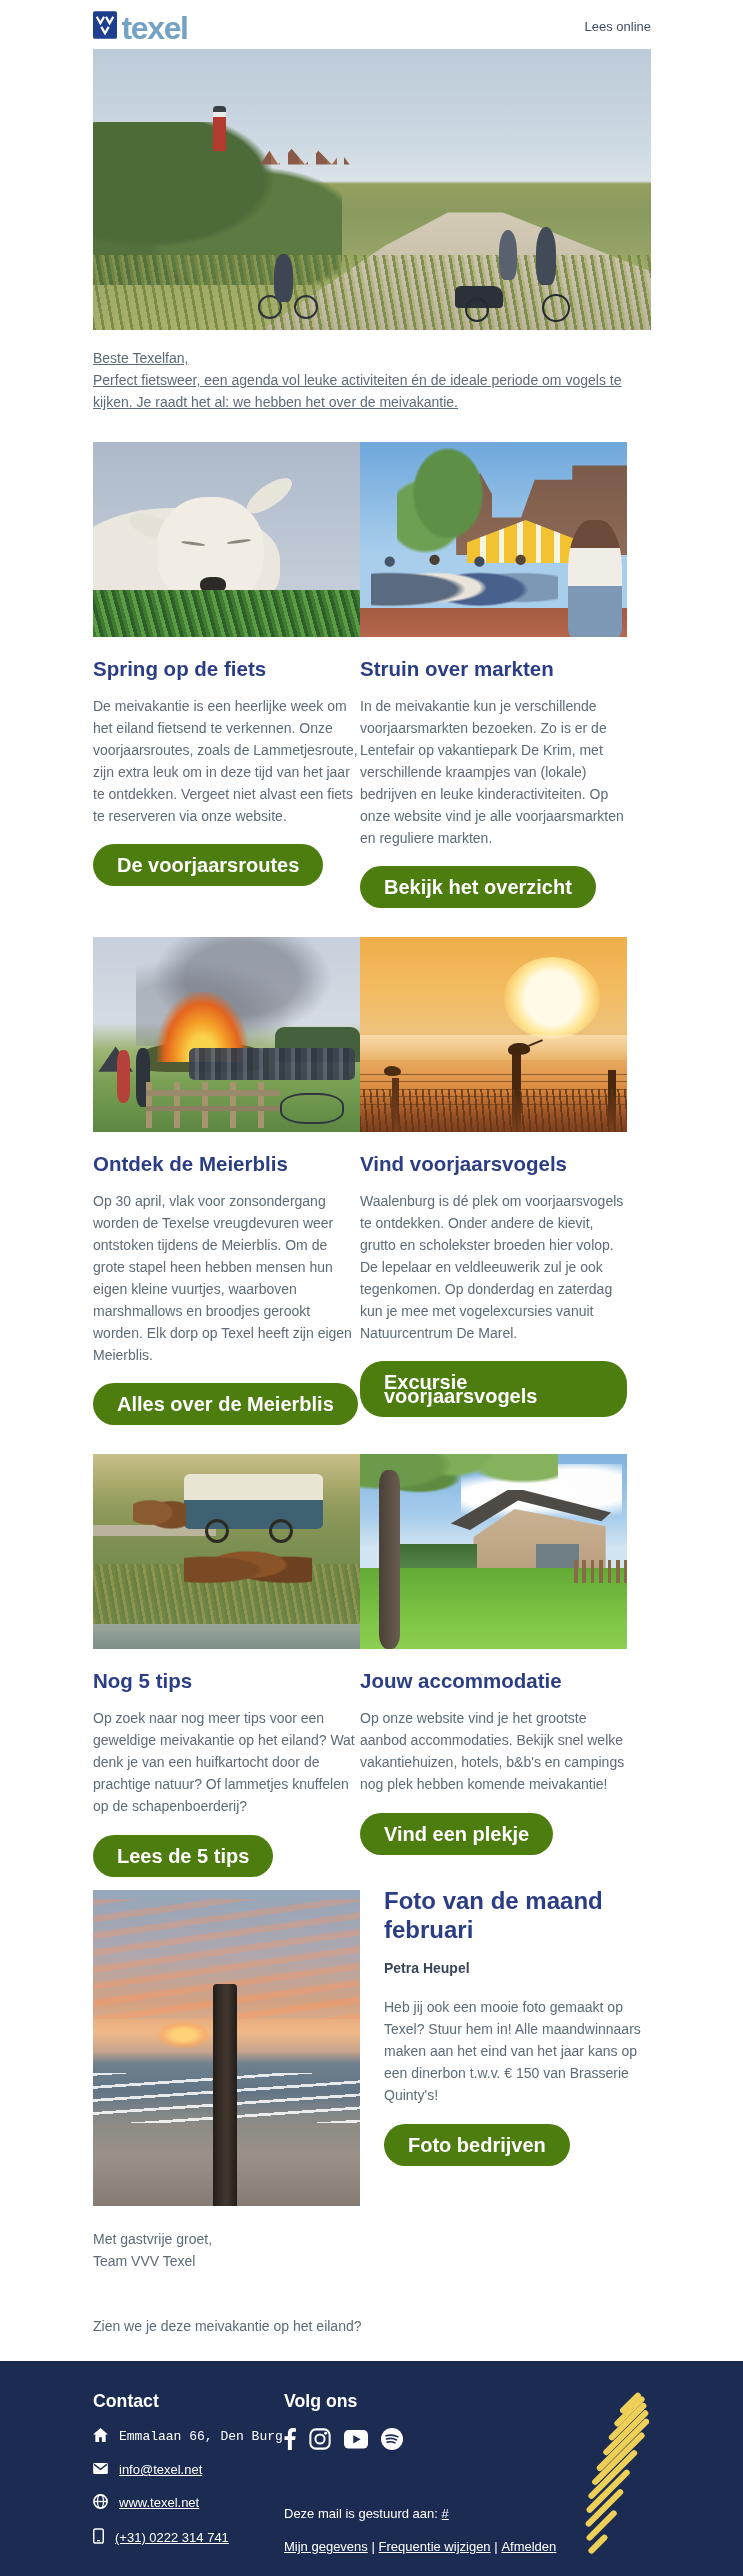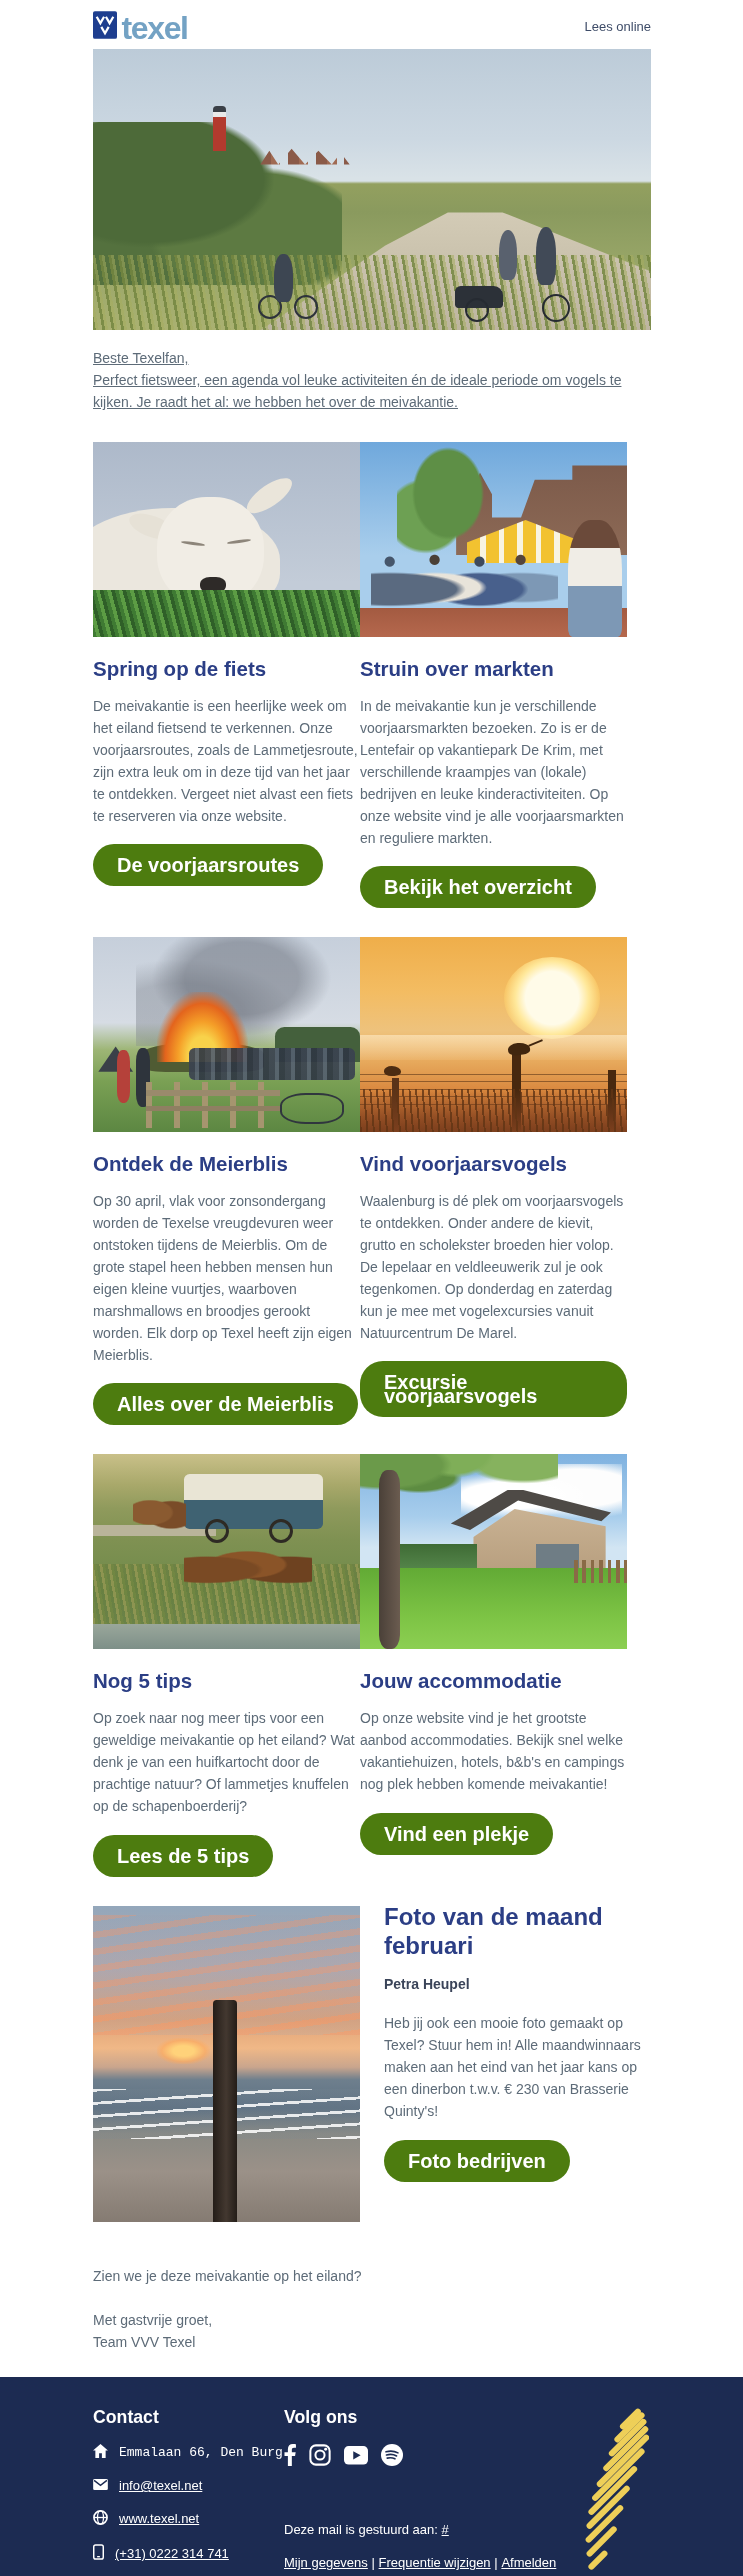--- a/index.html
+++ b/index.html
@@ -17,21 +17,21 @@
   .intro{margin-top:16.7px;text-decoration:underline;}
 
   
   .row{display:flex;margin-top:29px;}
   .card{width:267px;display:flex;flex-direction:column;}
   .card h2{margin:19.5px 0 0;font-size:20.5px;line-height:24px;font-weight:bold;color:#2b3e85;}
   .card .body-text{margin-top:14px;}
   .btn{margin-top:17.7px;align-self:flex-start;display:inline-block;background:#4d7c0f;color:#ffffff;font-weight:bold;font-size:20px;line-height:14px;padding:14px 24px;border-radius:23px;text-decoration:none;border:none;cursor:pointer;}
 
   
-  .photo-row{display:flex;gap:24px;margin-top:29px;}
+  .photo-row{display:flex;gap:24px;margin-top:13px;}
   .photo-col{width:267px;}
   .photo-col h2{margin:-3.7px 0 0;font-size:24px;line-height:29px;font-weight:bold;color:#2b3e85;}
   .author{margin:16px 0 0;font-size:14px;font-weight:bold;color:#3a4459;}
   .photo-col .body-text{margin-top:20.5px;}
 
   
   .closing-q{margin-top:43px;}
   .closing-s{margin-top:22px;}
 
   
@@ -281,27 +281,27 @@
   <div class="photo-row">
     <a class="img photo-img ph-beach" href="#">
       <span class="beach-clouds"></span>
       <span class="beach-sun"></span>
       <span class="surf"></span>
       <span class="pole"></span>
     </a>
     <div class="photo-col">
       <h2>Foto van de maand februari</h2>
       <p class="author">Petra Heupel</p>
-      <p class="body-text">Heb jij ook een mooie foto gemaakt op Texel? Stuur hem in! Alle maandwinnaars maken aan het eind van het jaar kans op een dinerbon t.w.v. € 230 van Brasserie Quinty's!</p>
+      <p class="body-text">Heb jij ook een mooie foto gemaakt op Texel? Stuur hem in! Alle maandwinnaars maken aan het eind van het jaar kans op een dinerbon t.w.v. € 150 van Brasserie Quinty's!</p>
       <a class="btn" href="#">Foto bedrijven</a>
     </div>
   </div>
 
+  <p class="body-text closing-s"><span>Met gastvrije groet,</span><br><span>Team VVV Texel</span></p>
   <p class="body-text closing-q">Zien we je deze meivakantie op het eiland?</p>
-  <p class="body-text closing-s"><span>Met gastvrije groet,</span><br><span>Team VVV Texel</span></p>
 </div>
 
 <footer>
   <div class="f-left">
     <h3>Contact</h3>
     <div class="c-item">
       <span><svg width="15" height="14" viewBox="0 0 16 15" fill="#ffffff">
             <path d="M8 0 L16 7 H13.5 V15 H9.5 V10 H6.5 V15 H2.5 V7 H0 Z"></path>
           </svg></span>
       <span class="f-plain">Emmalaan 66, Den Burg</span>

